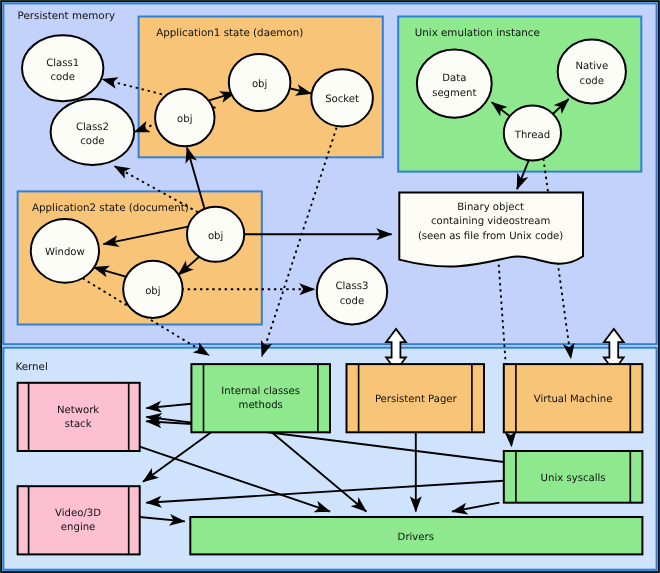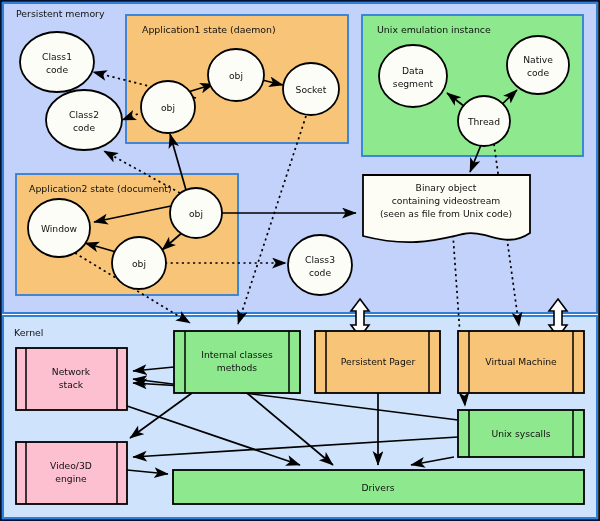--- a/index.html
+++ b/index.html
@@ -1,17 +1,17 @@
 <!DOCTYPE html>
 <html><head>
 <meta charset="utf-8">
 <style>
   html,body{margin:0;padding:0;background:#fff;}
   body{font-family:"DejaVu Sans","Liberation Sans",sans-serif;}
-  #stage{position:relative;width:600px;height:521px;overflow:hidden;background:#1d4ed8;}
+  #stage{position:relative;width:600px;height:521px;overflow:hidden;background:#86efac;}
   #svgroot{position:absolute;left:0;top:0;width:600px;height:521px;}
   .node-lbl{font-size:9.2px;fill:#111;}
   .region-lbl{font-size:9.4px;fill:#111;}
 </style>
 </head>
 <body>
 
 <div id="stage">
 <svg id="svgroot" viewBox="0 0 600 521" xmlns="http://www.w3.org/2000/svg">
   <defs>

